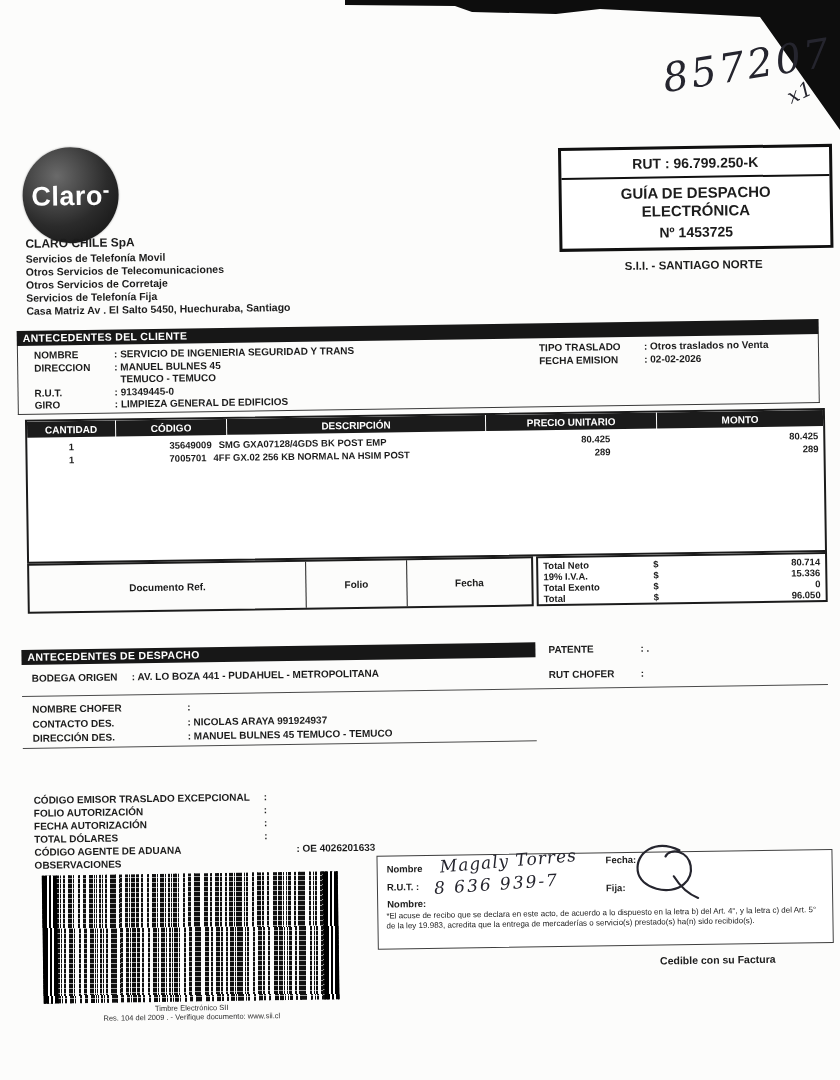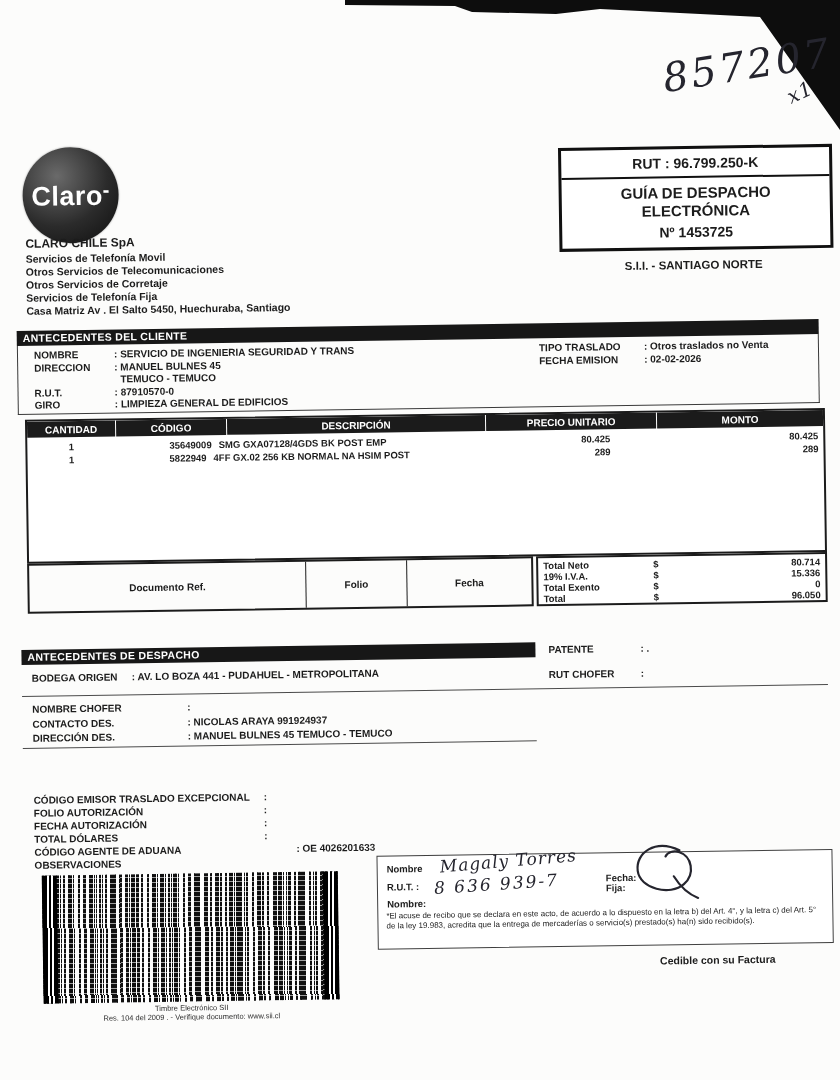--- a/index.html
+++ b/index.html
@@ -136,21 +136,21 @@
     <div class="f" style="left:35px;top:344px">
       <span class="lbl" style="width:80px">NOMBRE</span><span class="val">: SERVICIO DE INGENIERIA SEGURIDAD Y TRANS</span>
     </div>
     <div class="f" style="left:35px;top:357px">
       <span class="lbl" style="width:80px">DIRECCION</span><span class="val">: MANUEL BULNES 45</span>
     </div>
     <div class="f" style="left:121px;top:369px">
       <span class="val">TEMUCO - TEMUCO</span>
     </div>
     <div class="f" style="left:35px;top:382px">
-      <span class="lbl" style="width:80px">R.U.T.</span><span class="val">: 87910570-0</span>
+      <span class="lbl" style="width:80px">R.U.T.</span><span class="val">: 91349445-0</span>
     </div>
     <div class="f" style="left:35px;top:394px">
       <span class="lbl" style="width:80px">GIRO</span><span class="val">: LIMPIEZA GENERAL DE EDIFICIOS</span>
     </div>
     <div class="f" style="left:540px;top:344px">
       <span class="lbl" style="width:105px">TIPO TRASLADO</span><span class="val">: Otros traslados no Venta</span>
     </div>
     <div class="f" style="left:540px;top:357px">
       <span class="lbl" style="width:105px">FECHA EMISION</span><span class="val">: 02-02-2026</span>
     </div>
@@ -164,21 +164,21 @@
         <div class="hseg seg5">MONTO</div>
       </div>
       <div class="irow irow1">
         <span class="c-cant">1</span>
         <span class="c-desc"><span class="code">35649009</span><span>SMG GXA07128/4GDS BK POST EMP</span></span>
         <span class="c-precio">80.425</span>
         <span class="c-monto">80.425</span>
       </div>
       <div class="irow irow2">
         <span class="c-cant">1</span>
-        <span class="c-desc"><span class="code">5822949</span><span>4FF GX.02 256 KB NORMAL NA HSIM POST</span></span>
+        <span class="c-desc"><span class="code">7005701</span><span>4FF GX.02 256 KB NORMAL NA HSIM POST</span></span>
         <span class="c-precio">289</span>
         <span class="c-monto">289</span>
       </div>
     </div>
 
     <div class="abs ref-box">
       <div class="ref-col ref-c1">Documento Ref.</div>
       <div class="ref-col ref-c2">Folio</div>
       <div class="ref-col ref-c3">Fecha</div>
     </div>
@@ -247,21 +247,21 @@
       <span class="lbl cw">OBSERVACIONES</span><span class="val"></span>
     </div>
 
     <div class="barcode"></div>
     <div class="stamp-caption" style="top:1000px">Timbre Electrónico SII</div>
     <div class="stamp-caption" style="top:1009px">Res. 104 del 2009 . - Verifique documento: www.sii.cl</div>
 
     <div class="abs receipt">
       <span class="r-lbl" style="left:9px;top:7px">Nombre</span>
       <span class="hand hw-name">Magaly Torres</span>
-      <span class="r-lbl" style="left:228px;top:19px">Fecha:</span>
+      <span class="r-lbl" style="left:228px;top:1px">Fecha:</span>
       <span class="r-lbl" style="left:9px;top:25px">R.U.T. :</span>
       <span class="hand hw-rut">8 636 939-7</span>
       <span class="r-lbl" style="left:228px;top:29px">Fija:</span>
       <span class="signature">
         <svg width="84" height="66" viewBox="0 0 84 66">
           <path d="M54 12 C30 0 10 14 12 32 C14 50 44 58 58 46 C70 36 66 18 54 14 C48 12 42 14 40 18 M48 38 C54 48 62 56 72 60" fill="none" stroke="#25252e" stroke-width="2.2" stroke-linecap="round"></path>
         </svg>
       </span>
       <span class="r-lbl" style="left:9px;top:42px">Nombre:</span>
       <div class="legal">*El acuse de recibo que se declara en este acto, de acuerdo a lo dispuesto en la letra b) del Art. 4°, y la letra c) del Art. 5° de la ley 19.983, acredita que la entrega de mercaderías o servicio(s) prestado(s) ha(n) sido recibido(s).</div>

